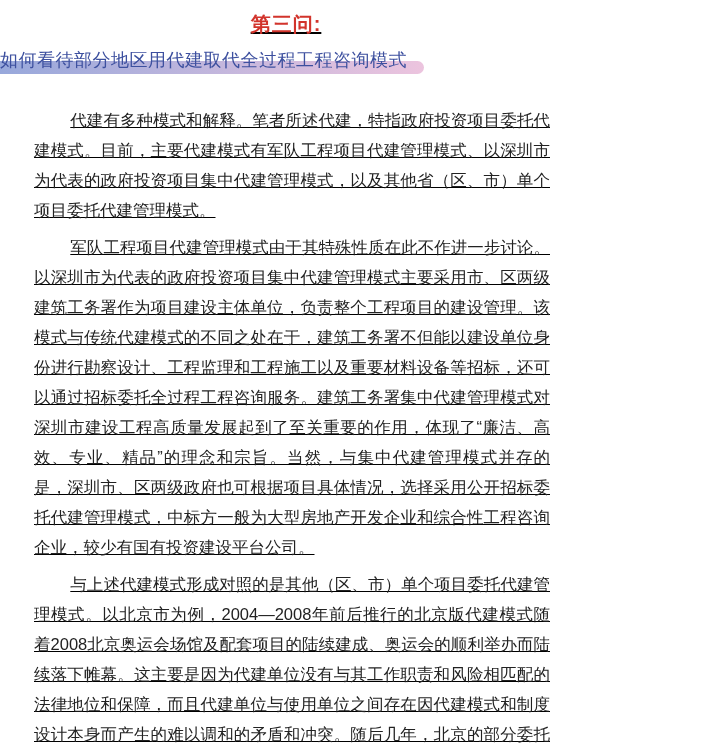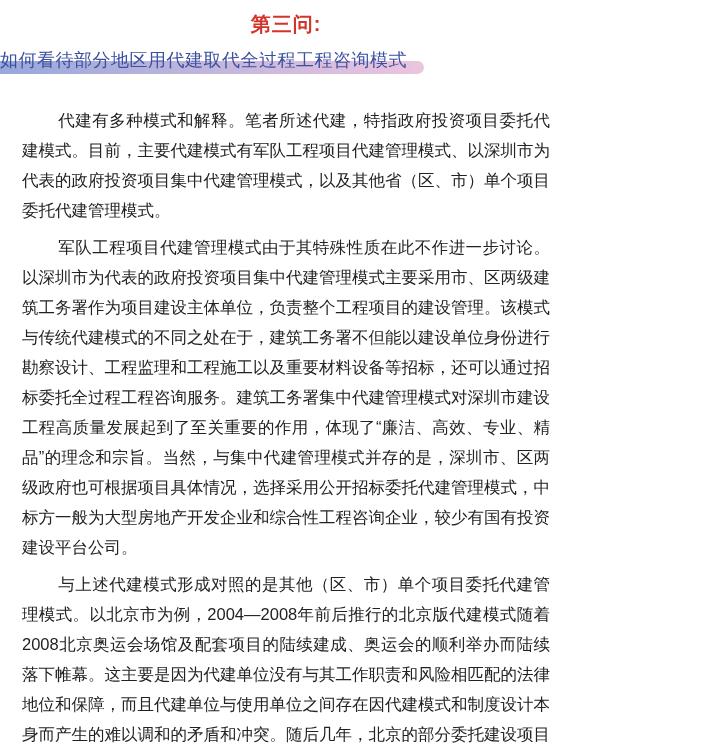--- a/index.html
+++ b/index.html
@@ -11,20 +11,21 @@
     width: 712px;
     height: 746px;
     overflow: hidden;
     font-family: "Liberation Sans", "DejaVu Sans", sans-serif;
   }
   .page {
     width: 572px;
     height: 746px;
     background: var(--bg-color, #ffffff);
     box-sizing: border-box;
+    text-decoration: underline;
   }
   .title {
     margin: 0;
     padding-top: 11px;
     text-align: center;
     font-size: 20px;
     line-height: 26px;
     font-weight: bold;
     color: var(--title-color, #d2342c);
     letter-spacing: 1px;
@@ -56,21 +57,21 @@
     z-index: 1;
   }
   .body {
     margin: 32px 22px 0 22px;
     color: var(--body-color, #222222);
     font-size: 16.5px;
     line-height: 30px;
     text-align: justify;
   }
   .para {
-    margin: 0 0 7px 0;
+    margin: 0 0 7px 12px;
     text-indent: 2.2em;
   }
   .para:last-child {
     margin-bottom: 0;
   }
 </style>
 </head>
 <body>
 
 <div class="page">

